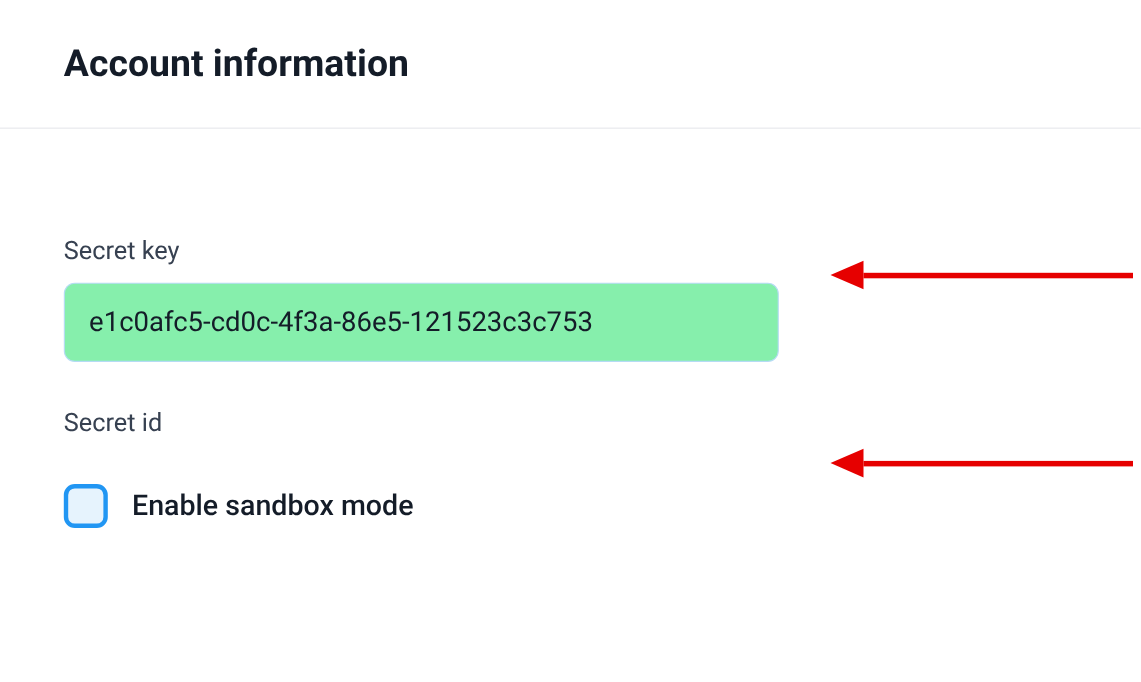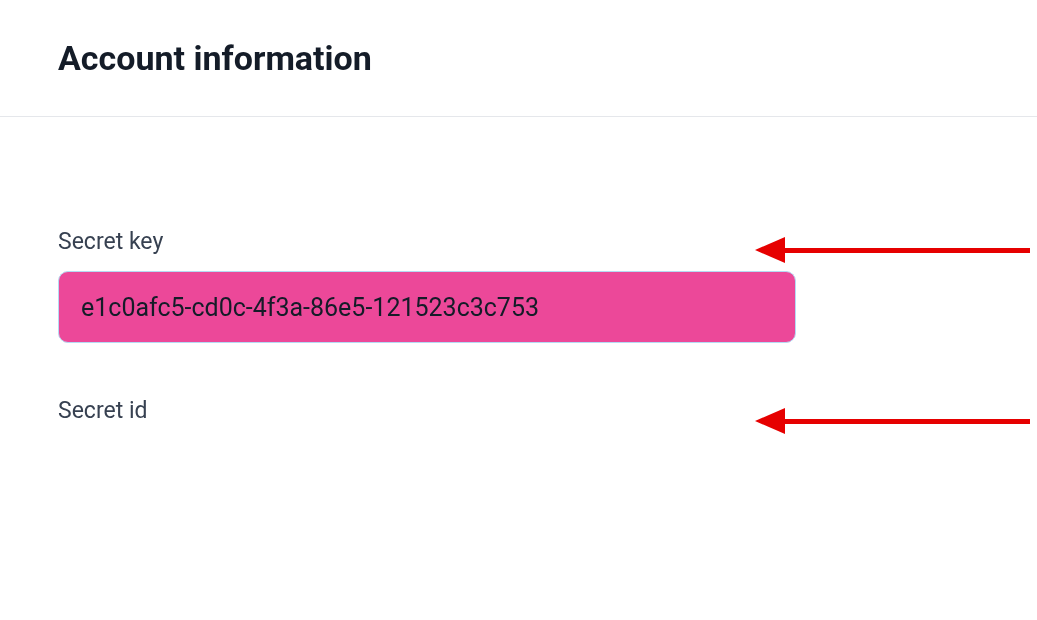--- a/index.html
+++ b/index.html
@@ -14,52 +14,52 @@
       height: 620px;
       position: relative;
     }
     .container {
       padding: 38px 58px 20px 58px;
     }
     .section-title {
       font-size: 34px;
       font-weight: 700;
       color: #141c28;
-      margin-bottom: 52px;
+      margin-bottom: 38px;
     }
     .divider {
       position: absolute;
       top: 116px;
       left: 0;
       right: 0;
       height: 1px;
       background: #e5e7eb;
     }
     .fields {
       padding-top: 40px;
     }
     .field-group {
-      margin-bottom: 54px;
+      margin-bottom: 42px;
     }
     .field-label {
       font-size: 23px;
       font-weight: 400;
       color: #374151;
       margin-bottom: 16px;
       display: block;
     }
     .field-input {
-      width: 738px;
+      width: 650px;
       height: 72px;
       border: 1px solid #b5dbf4;
       border-radius: 10px;
       padding: 0 22px;
       font-size: 25px;
       color: #141c28;
-      background: #ec4899;
+      background: #86efac;
       outline: none;
       font-family: inherit;
     }
     .checkbox-row {
       display: flex;
       align-items: center;
       gap: 22px;
       margin-top: 12px;
     }
     .checkbox {
@@ -115,20 +115,24 @@
   <div class="fields">
     <div class="field-group">
       <label class="field-label">Secret key</label>
       <input type="text" class="field-input" value="e1c0afc5-cd0c-4f3a-86e5-121523c3c753" style="">
     </div>
 
     <div class="field-group">
       <label class="field-label">Secret id</label>
     </div>
 
+    <div class="checkbox-row">
+      <div class="checkbox"></div>
+      <span class="checkbox-label">Enable sandbox mode</span>
+    </div>
   </div>
 </div>
 
 <div class="arrow arrow-1">
   <div class="arrow-head"></div>
   <div class="arrow-line"></div>
 </div>
 
 <div class="arrow arrow-2">
   <div class="arrow-head"></div>

